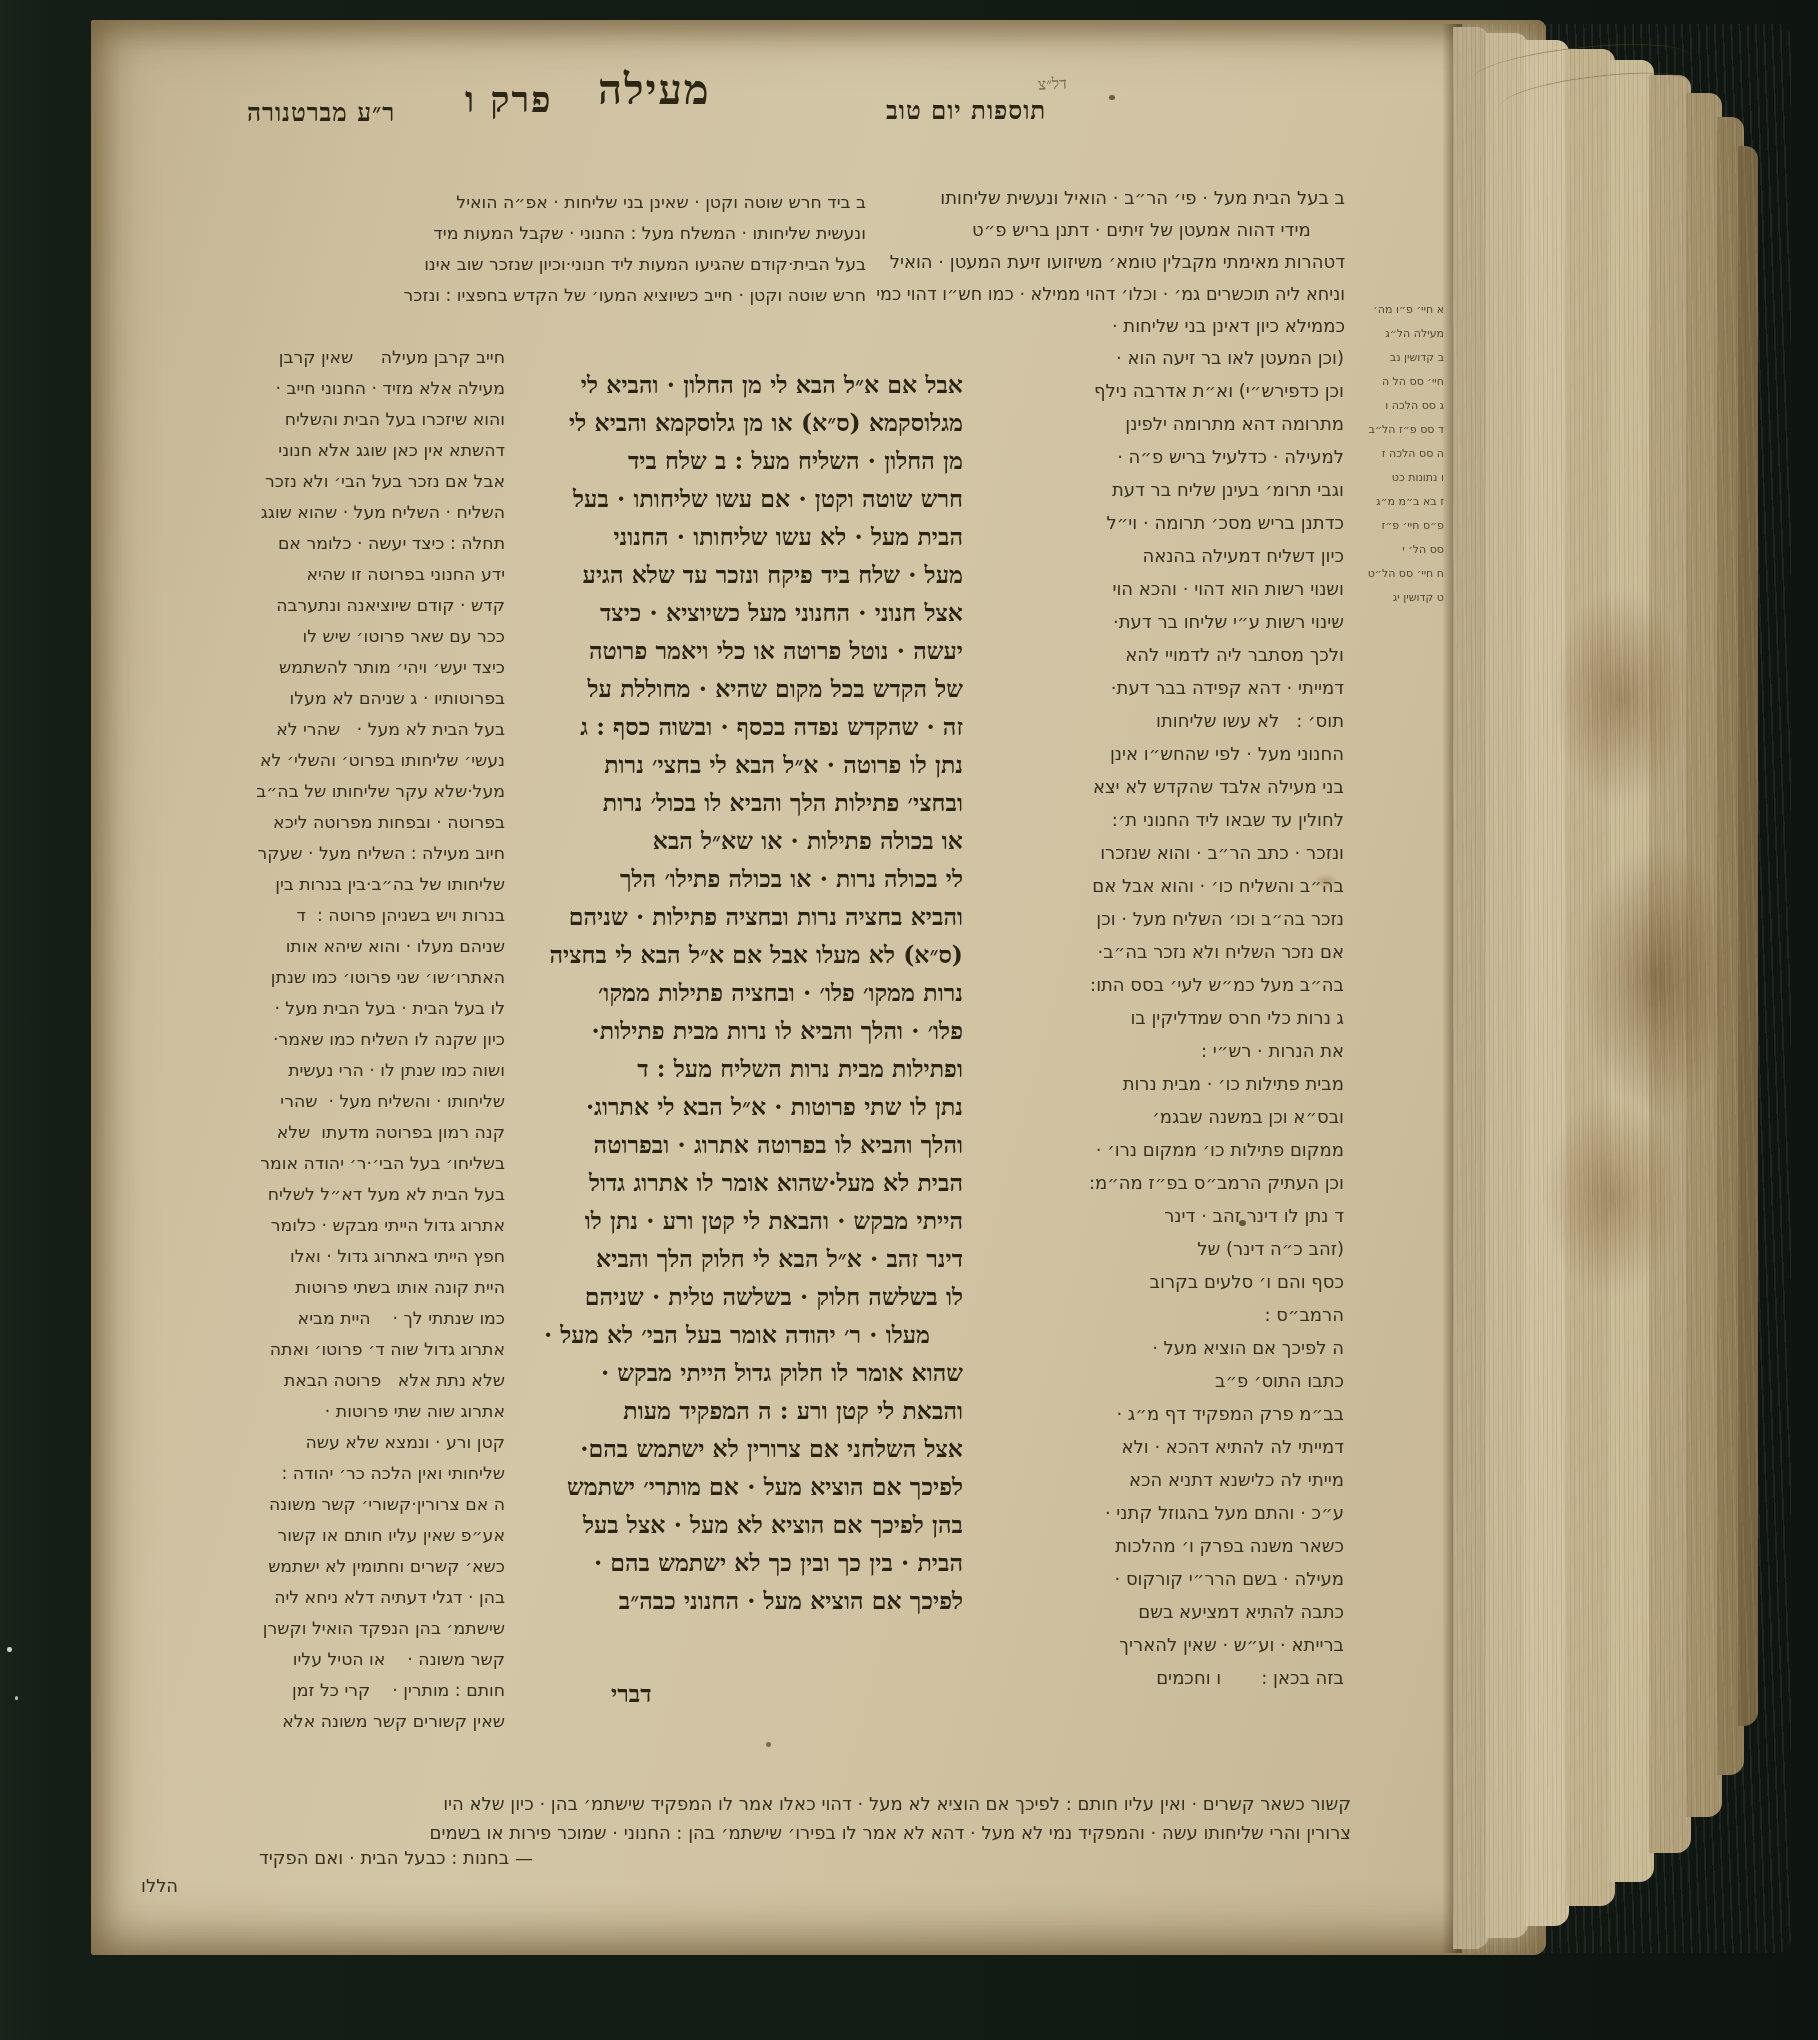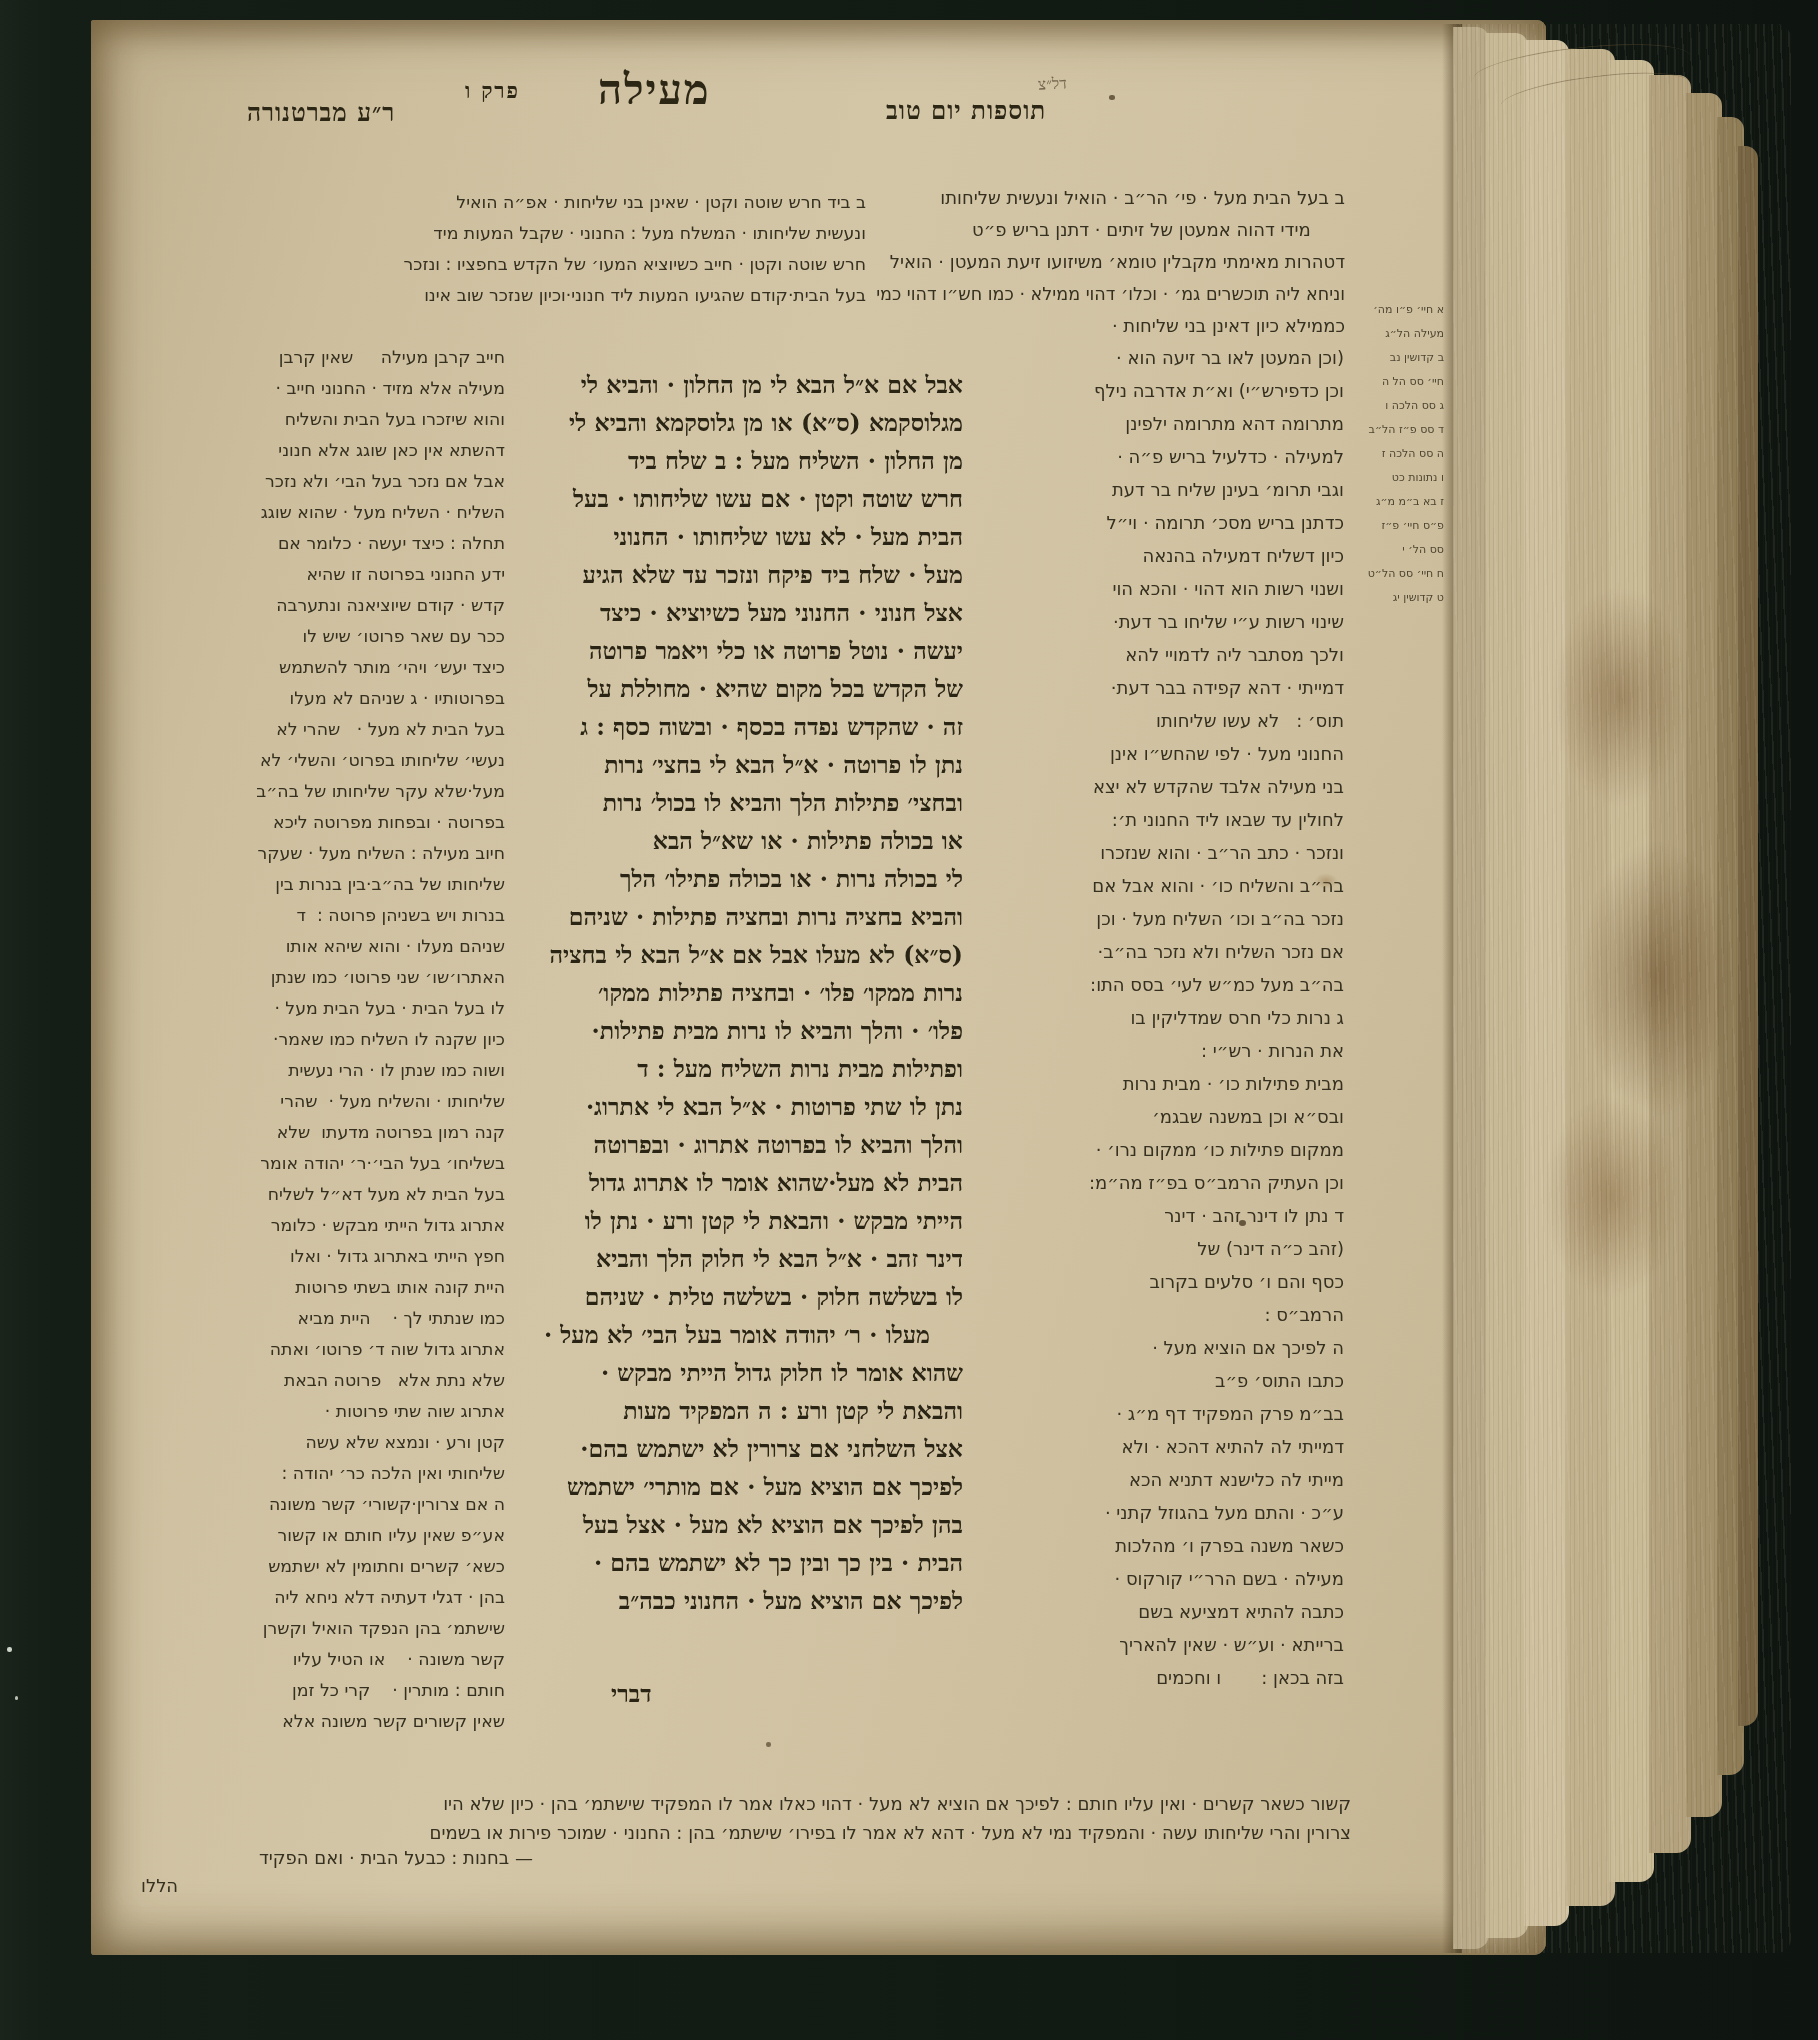--- a/index.html
+++ b/index.html
@@ -62,21 +62,21 @@
     <div class="blotch" style="left:100px;top:564px; width:136px;height:218px;background:radial-gradient(closest-side,rgba(124,95,58,.55),rgba(124,95,58,0));"></div>
     <div class="blotch" style="left:127px;top:818px; width:155px;height:273px;background:radial-gradient(closest-side,rgba(110,82,46,.6),rgba(110,82,46,0));"></div>
     <div class="blotch" style="left:91px;top:1073px;width:136px;height:200px;background:radial-gradient(closest-side,rgba(130,100,60,.5),rgba(130,100,60,0));"></div>
     <div class="edge-tex"></div>
   </div>
   <div class="corner-arc" style="left:1473px;top:47px;width:218px;height:40px;transform:rotate(-6deg);"></div>
   <div class="corner-arc" style="left:1500px;top:76px;width:191px;height:36px;transform:rotate(-7deg);"></div>
 
   <div class="hdr" style="left:886px;top:96px;font-size:24.5px;letter-spacing:0.9px;">תוספות יום טוב</div>
   <div class="hdr" style="left:598px;top:65px;font-size:42px;letter-spacing:1.8px;">מעילה</div>
-  <div class="hdr" style="left:465px;top:78px;font-size:21px;letter-spacing:1.8px;">פרק ו</div>
+  <div class="hdr" style="left:465px;top:78px;font-size:36px;letter-spacing:1.8px;">פרק ו</div>
   <div class="hdr" style="left:247px;top:98px;font-size:24.5px;letter-spacing:0.9px;">ר״ע מברטנורה</div>
   <div class="hdr" style="left:1038px;top:75px;font-size:15.5px;font-weight:normal;color:#5c5038;opacity:.8;transform:rotate(-3deg);">דל״צ</div>
 
   <div id="tyt-wide" class="txtcol fit">
       <div class="ln" style="transform: scaleX(1);">ב בעל הבית מעל · פי׳ הר״ב · הואיל ונעשית שליחותו</div>
       <div class="ln" style="transform: scaleX(1);">&nbsp;&nbsp;&nbsp;&nbsp;&nbsp;&nbsp;מידי דהוה אמעטן של זיתים · דתנן בריש פ״ט</div>
       <div class="ln" style="transform: scaleX(1);">דטהרות מאימתי מקבלין טומא׳ משיזועו זיעת המעטן · הואיל</div>
       <div class="ln" style="transform: scaleX(0.975655);">וניחא ליה תוכשרים גמ׳ · וכלו׳ דהוי ממילא · כמו חש״ו דהוי כמי</div>
       <div class="ln" style="transform: scaleX(1);">כממילא כיון דאינן בני שליחות ·</div>
     </div>
@@ -157,22 +157,22 @@
       <div class="ln" style="transform: scaleX(1);">לפיכך אם הוציא מעל · אם מותרי׳ ישתמש</div>
       <div class="ln" style="transform: scaleX(1);">בהן לפיכך אם הוציא לא מעל · אצל בעל</div>
       <div class="ln" style="transform: scaleX(1);">הבית · בין כך ובין כך לא ישתמש בהם ·</div>
       <div class="ln" style="transform: scaleX(1);">לפיכך אם הוציא מעל · החנוני כבה״ב</div>
     </div>
   <div class="catchword" style="left:611px;top:1680px;font-size:23.6px;font-weight:bold;font-family:'DejaVu Serif',serif;color:#2a2414;">דברי</div>
 
   <div id="bart-wide" class="txtcol fit">
       <div class="ln" style="transform: scaleX(1);">ב ביד חרש שוטה וקטן · שאינן בני שליחות · אפ״ה הואיל</div>
       <div class="ln" style="transform: scaleX(1);">ונעשית שליחותו · המשלח מעל : החנוני · שקבל המעות מיד</div>
+      <div class="ln" style="transform: scaleX(1);">בעל הבית·קודם שהגיעו המעות ליד חנוני·וכיון שנזכר שוב אינו</div>
       <div class="ln" style="transform: scaleX(1);">חרש שוטה וקטן · חייב כשיוציא המעו׳ של הקדש בחפציו : ונזכר</div>
-      <div class="ln" style="transform: scaleX(1);">בעל הבית·קודם שהגיעו המעות ליד חנוני·וכיון שנזכר שוב אינו</div>
     </div>
   <div id="bart-narrow" class="txtcol fit">
       <div class="ln" style="transform: scaleX(1);">חייב קרבן מעילה&nbsp;&nbsp;&nbsp;&nbsp;&nbsp;שאין קרבן</div>
       <div class="ln" style="transform: scaleX(1);">מעילה אלא מזיד · החנוני חייב ·</div>
       <div class="ln" style="transform: scaleX(1);">והוא שיזכרו בעל הבית והשליח</div>
       <div class="ln" style="transform: scaleX(1);">דהשתא אין כאן שוגג אלא חנוני</div>
       <div class="ln" style="transform: scaleX(1);">אבל אם נזכר בעל הבי׳ ולא נזכר</div>
       <div class="ln" style="transform: scaleX(1);">השליח · השליח מעל · שהוא שוגג</div>
       <div class="ln" style="transform: scaleX(1);">תחלה : כיצד יעשה · כלומר אם</div>
       <div class="ln" style="transform: scaleX(1);">ידע החנוני בפרוטה זו שהיא</div>

